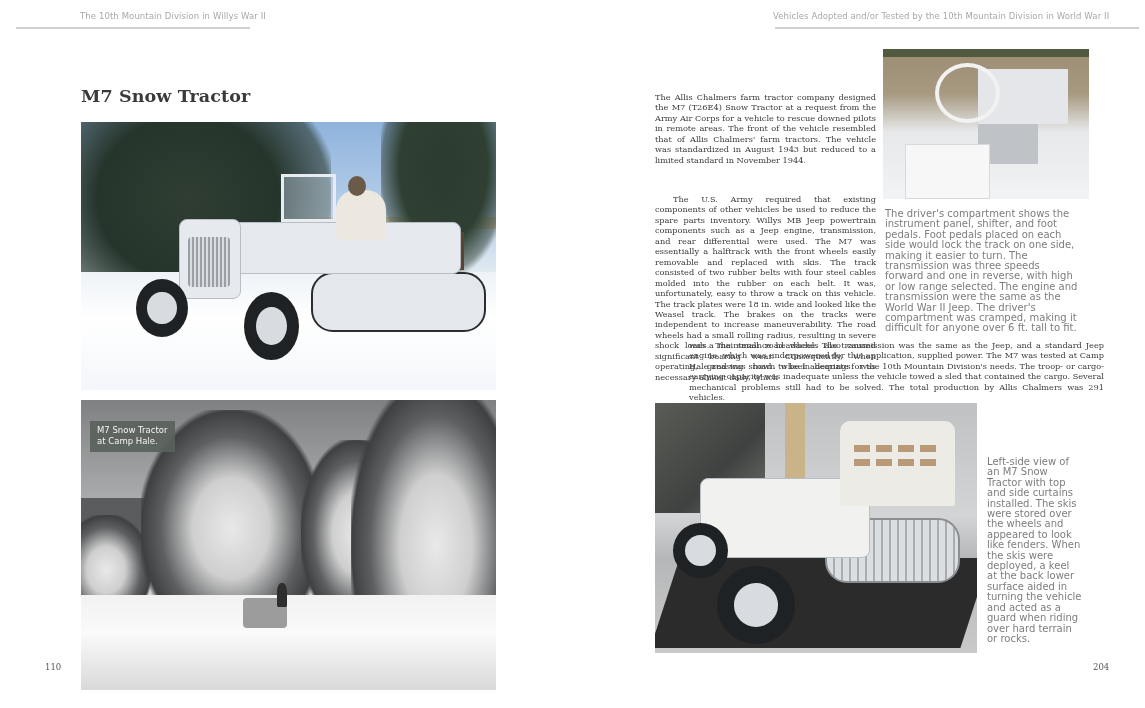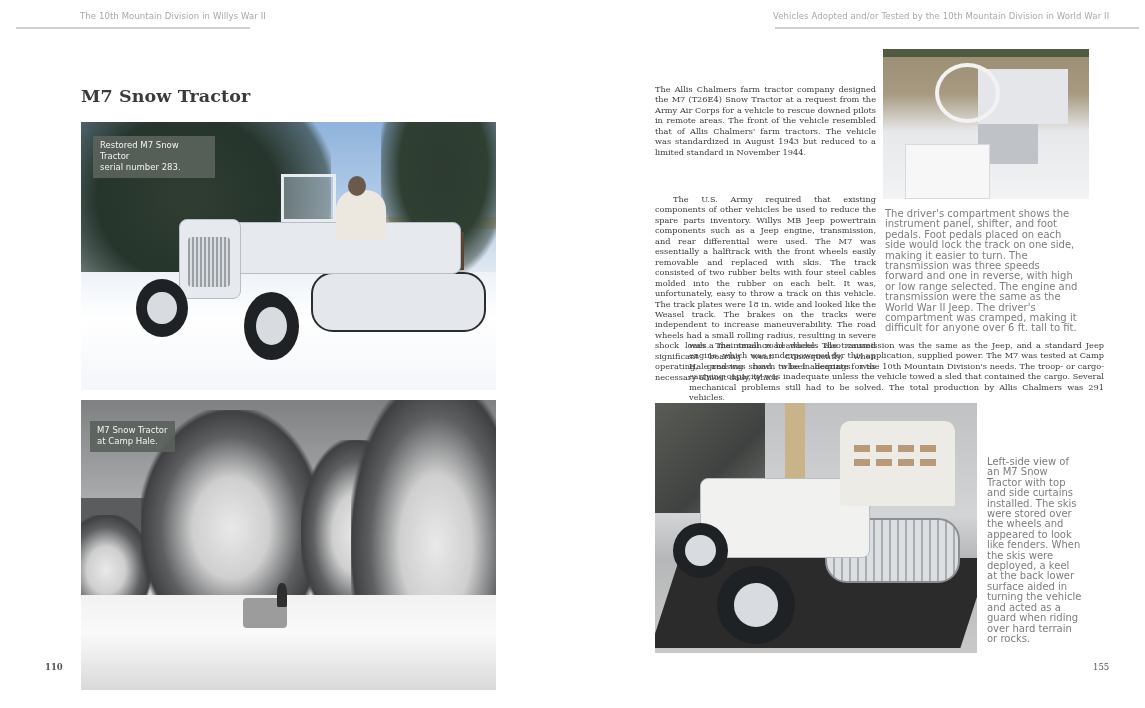--- a/index.html
+++ b/index.html
@@ -50,21 +50,21 @@
   #photo-camphale .snowfield { position: absolute; left: 0; top: 195px; width: 100%; height: 95px;
     background: linear-gradient(180deg, #f2f2f2, #fafafa 40%, #d9d9d9 100%); }
   #photo-camphale .bw-vehicle { position: absolute; left: 162px; top: 198px; width: 44px; height: 30px;
     background: #9c9c9c; border-radius: 4px; }
   #photo-camphale .bw-person { position: absolute; left: 196px; top: 183px; width: 10px; height: 24px;
     background: #2e2e2e; border-radius: 40% 40% 10% 10%; }
 
   
   .body-text { position: absolute; font-family: "DejaVu Serif", serif; font-size: 8.2px; line-height: 10.45px;
     color: #3b3b3b; text-align: justify; }
-  #para-1 { left: 655px; top: 84px; width: 221px; }
+  #para-1 { left: 655px; top: 92px; width: 221px; }
   #para-2 { left: 655px; top: 164px; width: 221px; text-indent: 18px; margin-top: 30px; }
   #para-3 { left: 689px; top: 340px; width: 415px; }
 
   .side-caption { position: absolute; font-size: 10px; line-height: 10.4px; color: #7d7d7d; }
   #caption-driver { left: 885px; top: 209px; width: 195px; }
   #caption-left-view { left: 987px; top: 457px; width: 95px; }
 
   
   #photo-compartment { left: 883px; top: 49px; width: 206px; height: 150px;
     background: linear-gradient(180deg, #9a8d73 0%, #a79a80 30%, #e7e8ea 55%, #f2f3f4 100%); }
@@ -81,21 +81,21 @@
   #photo-leftview .wall-items { position: absolute; left: 0; top: 0; width: 110px; height: 110px;
     background: linear-gradient(135deg, #5a5c56 0%, #3f4240 60%, #6d6f6b 100%); }
   #photo-leftview .curtain { position: absolute; left: 130px; top: 0; width: 20px; height: 80px; background: #c9b48a; }
   #photo-leftview .mat { position: absolute; left: 10px; top: 155px; width: 310px; height: 90px;
     background: #2b2b2b; transform: skewX(-18deg); }
   #photo-leftview .canopy { position: absolute; left: 185px; top: 18px; width: 115px; height: 85px;
     background: #ecebe6; border-radius: 10px 10px 2px 2px; }
   .window-pane { position: absolute; width: 16px; height: 7px; background: #b89a78; }
 
   .page-num { position: absolute; top: 662px; font-family: "DejaVu Serif", serif; font-size: 8.5px; color: #555; }
-  #page-num-left { left: 45px; font-weight: bold; }
+  #page-num-left { left: 45px; }
   #page-num-right { left: 1093px; }
 </style>
 </head>
 <body>
 
 <div class="running-head left">The 10th Mountain Division in Willys War II</div>
 <div class="rule left"></div>
 <div class="running-head right">Vehicles Adopted and/or Tested by the 10th Mountain Division in World War II</div>
 <div class="rule right"></div>
 
@@ -109,24 +109,20 @@
   <div class="snow"></div>
   <div class="veh-track" style="left:230px;top:150px;width:175px;height:60px;"></div>
   <div class="veh-body" style="left:150px;top:100px;width:230px;height:52px;"></div>
   <div class="veh-body" style="left:98px;top:97px;width:62px;height:80px;"></div>
   <div class="grille" style="left:107px;top:115px;width:42px;height:50px;"></div>
   <div class="windshield" style="left:200px;top:52px;width:55px;height:48px;"></div>
   <div class="driver" style="left:255px;top:68px;width:50px;height:50px;"></div>
   <div class="driver-head" style="left:267px;top:54px;width:18px;height:20px;"></div>
   <div class="veh-wheel" style="left:55px;top:157px;width:52px;height:58px;"></div>
   <div class="veh-wheel" style="left:163px;top:170px;width:55px;height:68px;"></div>
-  <div class="caption-box" style="left:12px;top:14px;width:122px;">
-    <div>Restored M7 Snow Tractor</div>
-    <div>serial number 283.</div>
-  </div>
 </div>
 
 <div class="photo" id="photo-camphale">
   <div class="ridge"></div>
   <div class="bw-tree" style="left:-20px;top:115px;width:90px;height:100px;"></div>
   <div class="bw-tree" style="left:60px;top:10px;width:180px;height:215px;"></div>
   <div class="bw-tree" style="left:220px;top:40px;width:110px;height:170px;"></div>
   <div class="bw-tree" style="left:270px;top:-20px;width:170px;height:300px;"></div>
   <div class="snowfield"></div>
   <div class="bw-vehicle"></div>
@@ -166,13 +162,13 @@
     <div class="window-pane" style="left:14px;top:38px;"></div>
     <div class="window-pane" style="left:36px;top:38px;"></div>
     <div class="window-pane" style="left:58px;top:38px;"></div>
     <div class="window-pane" style="left:80px;top:38px;"></div>
   </div>
   <div class="veh-wheel" style="left:18px;top:120px;width:55px;height:55px;"></div>
   <div class="veh-wheel" style="left:62px;top:163px;width:78px;height:78px;"></div>
 </div>
 <div class="side-caption" id="caption-left-view">Left-side view of an M7 Snow Tractor with top and side curtains installed. The skis were stored over the wheels and appeared to look like fenders. When the skis were deployed, a keel at the back lower surface aided in turning the vehicle and acted as a guard when riding over hard terrain or rocks.</div>
 
-<div class="page-num" id="page-num-right">155</div>
+<div class="page-num" id="page-num-right">204</div>
 
 </body></html>

